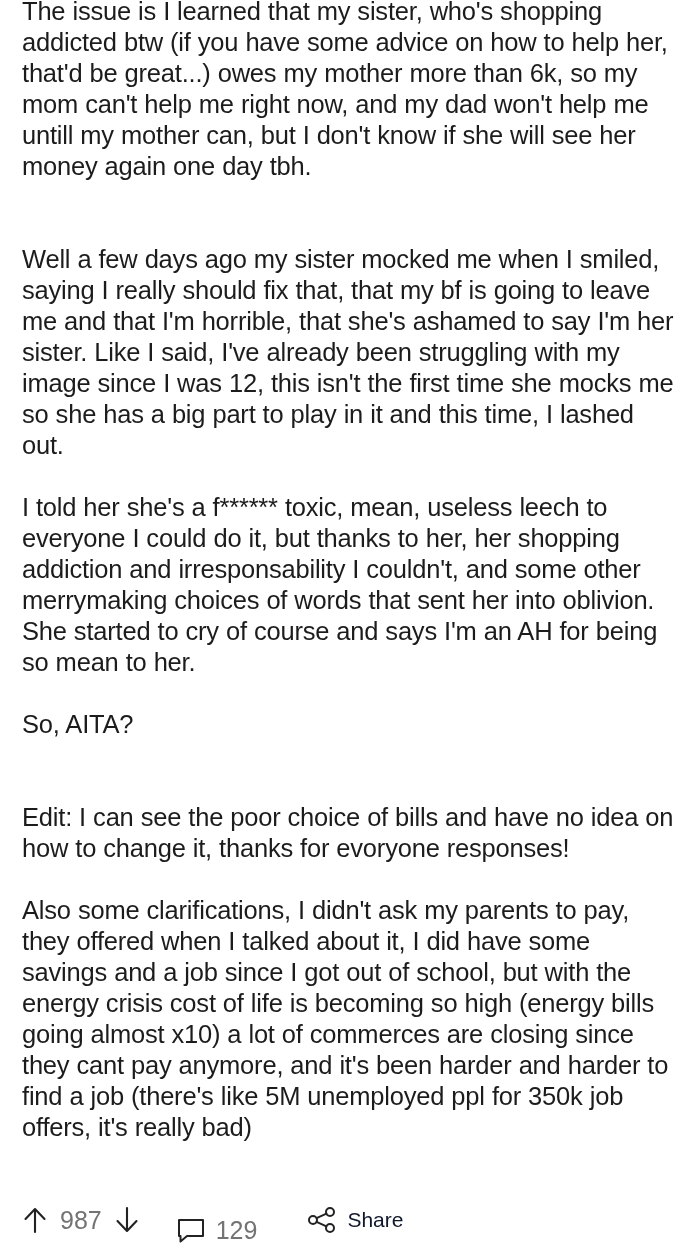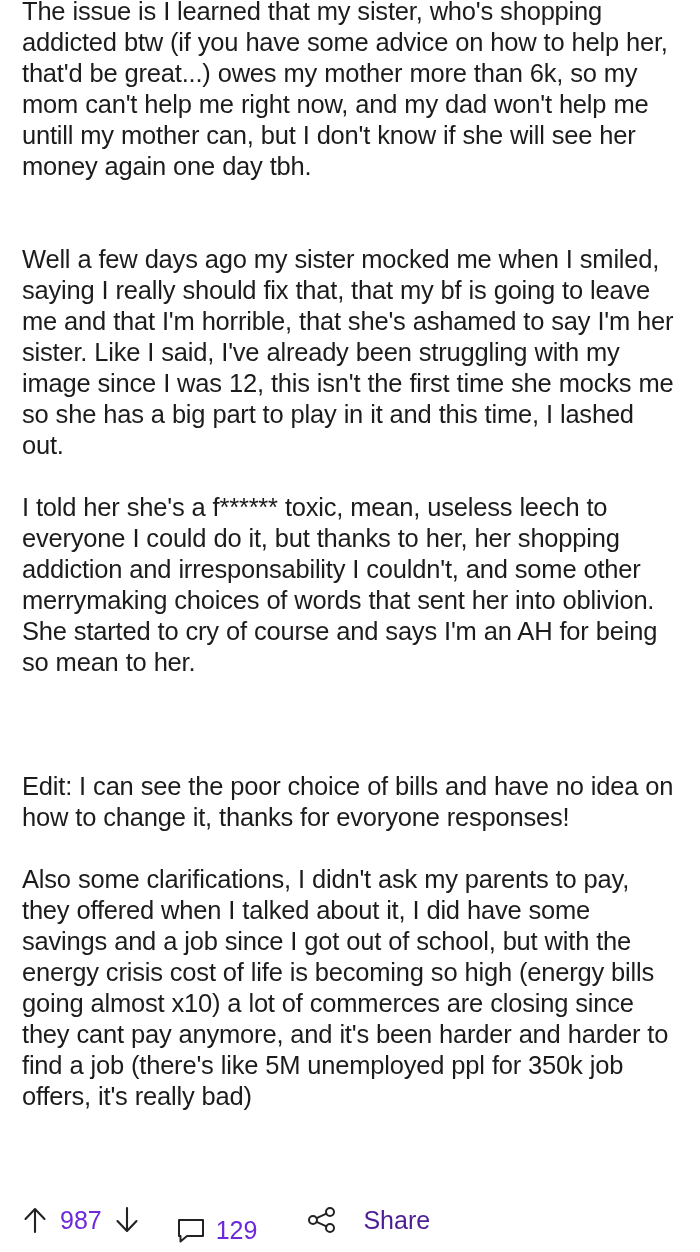--- a/index.html
+++ b/index.html
@@ -58,42 +58,43 @@
   .icon-btn {
     display: inline-flex;
     align-items: center;
     justify-content: center;
     width: 38px;
     height: 38px;
     color: #222;
   }
   .count {
     font-size: 25px;
-    color: #6d28d9;
+    color: #737373;
     margin: 0 6px;
     font-weight: 500;
   }
   .action-label {
-    font-size: 25px;
-    color: #4c1d95;
-    margin-left: 22px;
+    font-size: 21px;
+    color: #0f172a;
+    margin-left: 6px;
     font-weight: 500;
   }
   svg { display: block; }
 </style>
 </head>
 <body>
 
 <div class="post-body">
   <p class="para first">The issue is I learned that my sister, who's shopping addicted btw (if you have some advice on how to help her, that'd be great...) owes my mother more than 6k, so my mom can't help me right now, and my dad won't help me untill my mother can, but I don't know if she will see her money again one day tbh.</p>
   <div class="gap-lg"></div>
   <p class="para">Well a few days ago my sister mocked me when I smiled, saying I really should fix that, that my bf is going to leave me and that I'm horrible, that she's ashamed to say I'm her sister. Like I said, I've already been struggling with my image since I was 12, this isn't the first time she mocks me so she has a big part to play in it and this time, I lashed out.</p>
   <div class="gap-md"></div>
   <p class="para">I told her she's a f****** toxic, mean, useless leech to everyone I could do it, but thanks to her, her shopping addiction and irresponsability I couldn't, and some other merrymaking choices of words that sent her into oblivion. She started to cry of course and says I'm an AH for being so mean to her.</p>
   <div class="gap-md"></div>
+  <p class="para">So, AITA?</p>
   <div class="gap-lg"></div>
   <p class="para">Edit: I can see the poor choice of bills and have no idea on how to change it, thanks for evoryone responses!</p>
   <div class="gap-md"></div>
   <p class="para">Also some clarifications, I didn't ask my parents to pay, they offered when I talked about it, I did have some savings and a job since I got out of school, but with the energy crisis cost of life is becoming so high (energy bills going almost x10) a lot of commerces are closing since they cant pay anymore, and it's been harder and harder to find a job (there's like 5M unemployed ppl for 350k job offers, it's really bad)</p>
 </div>
 
 <div class="action-bar">
   <div class="action-group vote-group">
     <span class="icon-btn">
       <svg width="26" height="30" viewBox="0 0 26 30" fill="none" stroke="#222" stroke-width="2.1" stroke-linecap="round" stroke-linejoin="round">

